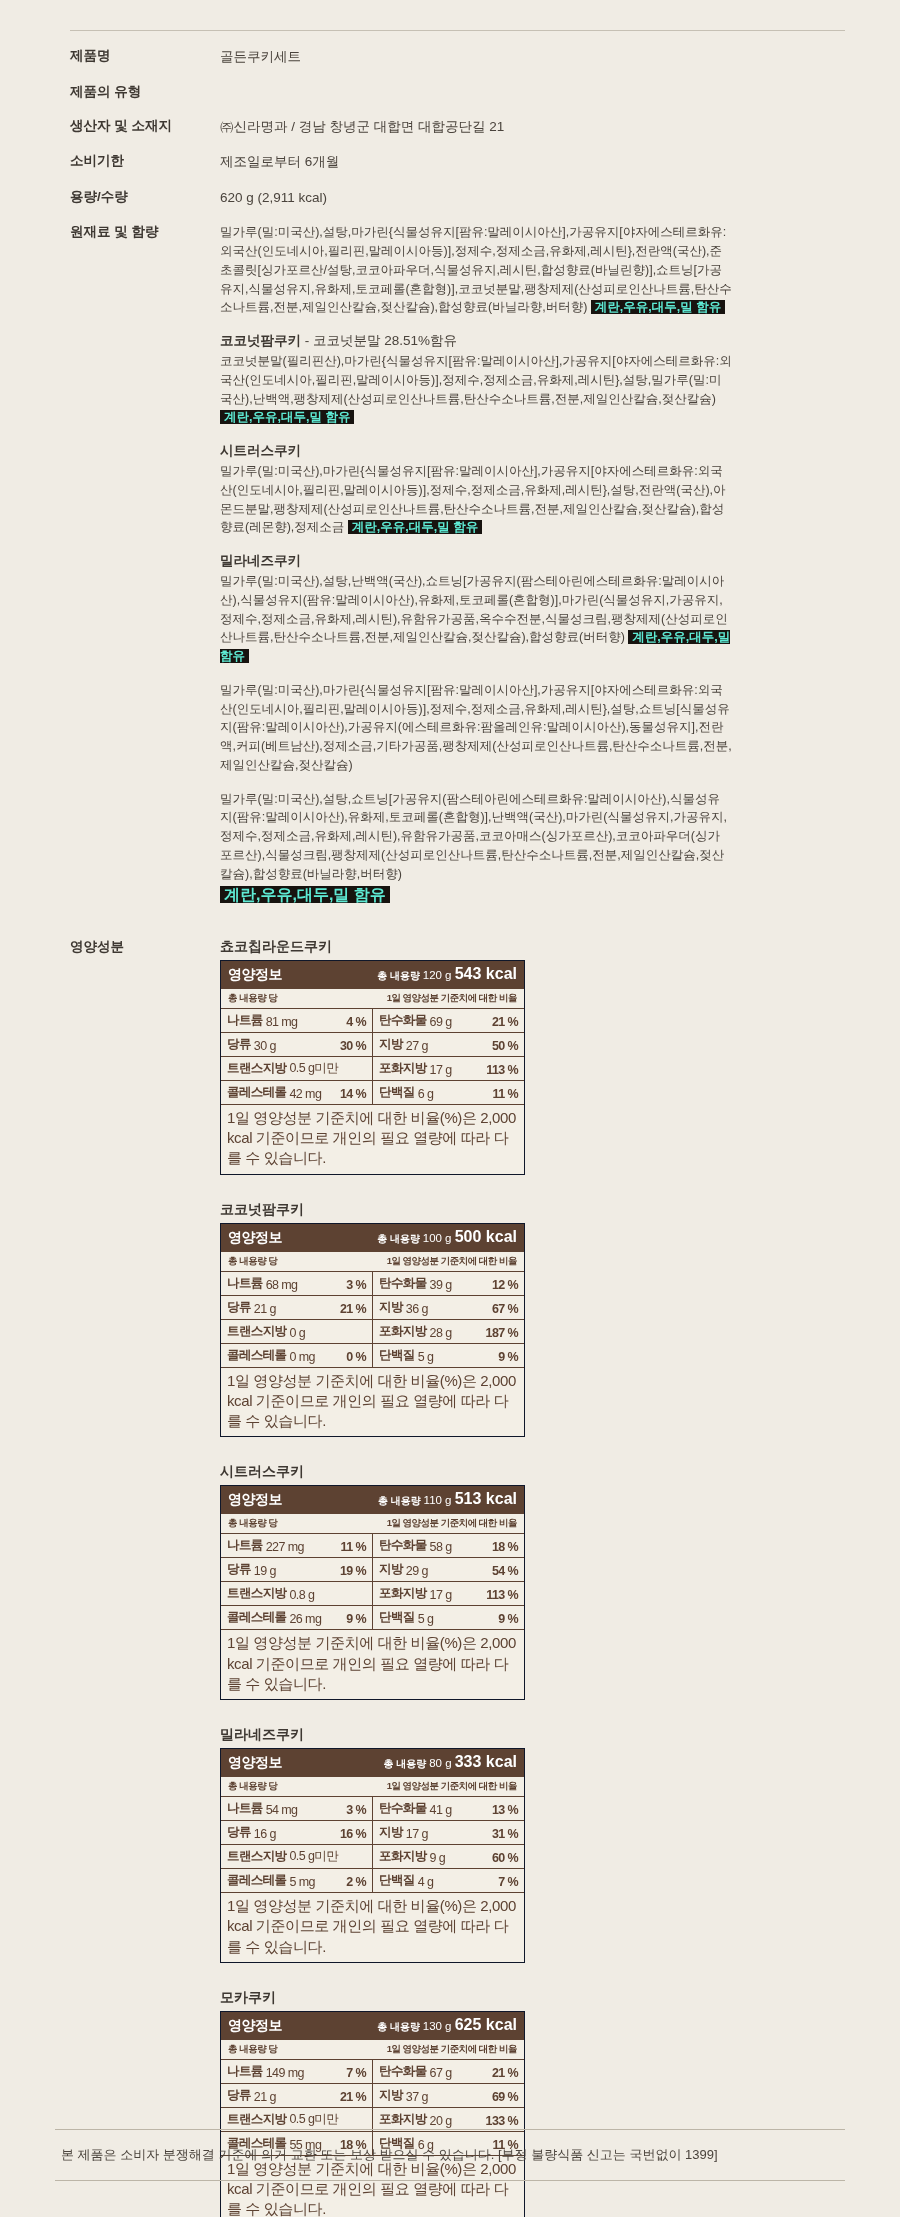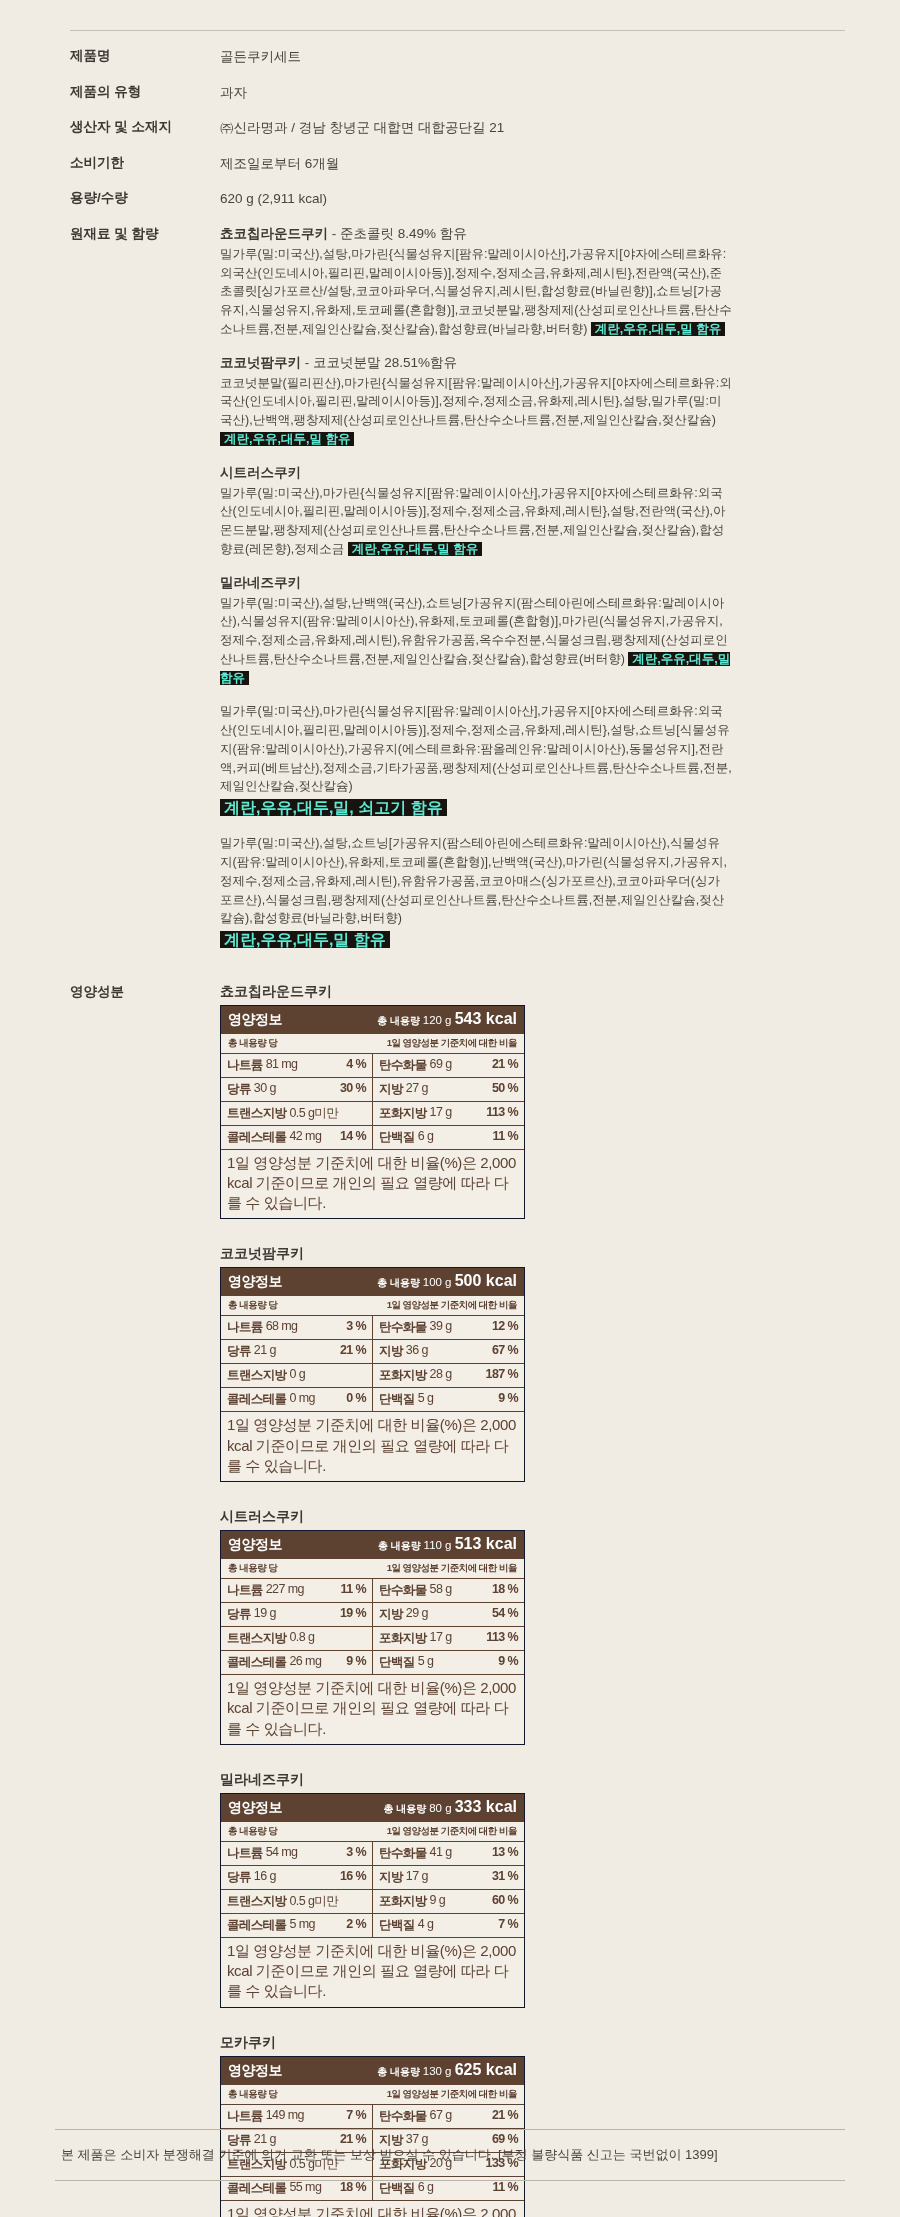--- a/index.html
+++ b/index.html
@@ -30,21 +30,21 @@
   .ntable{border:1px solid #0f172a;background:#f3efe6;color:#5d4232;}
   .nhead{display:flex;justify-content:space-between;align-items:baseline;background:#5d4232;color:#ffffff;padding:4px 7px 5px;}
   .nh-label{font-weight:bold;font-size:14px;letter-spacing:-0.5px;}
   .nh-serving{white-space:nowrap;}
   .nh-sv-prefix{font-size:10px;font-weight:bold;}
   .nh-sv-amount{font-size:11.5px;}
   .nh-kcal{font-size:16px;font-weight:bold;}
   .ncols{display:flex;justify-content:space-between;font-size:9.5px;font-weight:bold;padding:3px 7px;border-bottom:1px solid #5d4232;letter-spacing:-0.5px;gap:20px;}
   .nrow{display:flex;border-bottom:1px solid #5d4232;font-size:12.5px;}
   .nrow:last-of-type{border-bottom:1px solid #5d4232;}
-  .ncell{flex:1;display:flex;align-items:flex-start;padding:3px 6px;white-space:nowrap;overflow:hidden;letter-spacing:-0.6px;}
+  .ncell{flex:1;display:flex;align-items:flex-end;padding:3px 6px;white-space:nowrap;overflow:hidden;letter-spacing:-0.6px;}
   .ncell.right{border-left:1px solid #5d4232;}
   .nname{font-weight:bold;margin-right:3px;}
   .nval{}
   .npct{margin-left:auto;padding-left:5px;font-weight:bold;}
   .nfoot{font-size:15px;font-weight:normal;line-height:1.35;padding:3px 6px 5px;letter-spacing:-0.4px;}
   
   .footer{
     position:absolute;left:55px;right:55px;bottom:36px;
     border-top:1px solid #bcb5a7;border-bottom:1px solid #bcb5a7;
     padding:16px 6px;font-size:13px;color:#4a433c;
@@ -56,57 +56,54 @@
 <div class="page">
   <div class="inner">
     <div class="topline"></div>
 
     <div class="frow">
       <div class="flabel">제품명</div>
       <div class="fvalue">골든쿠키세트</div>
     </div>
     <div class="frow">
       <div class="flabel">제품의 유형</div>
-      <div class="fvalue">과자</div>
     </div>
     <div class="frow">
       <div class="flabel">생산자 및 소재지</div>
       <div class="fvalue">㈜신라명과 / 경남 창녕군 대합면 대합공단길 21</div>
     </div>
     <div class="frow">
       <div class="flabel">소비기한</div>
       <div class="fvalue">제조일로부터 6개월</div>
     </div>
     <div class="frow">
       <div class="flabel">용량/수량</div>
       <div class="fvalue">620 g  (2,911 kcal)</div>
     </div>
 
     <div class="frow">
       <div class="flabel">원재료 및 함량</div>
       <div class="ing-blocks">
           <div class="ing-block">
-            <div class="ing-head"><span class="ing-name">쵸코칩라운드쿠키</span><span class="ing-claim"> - 준초콜릿 8.49% 함유</span></div>
             <div class="ing-body"><span>밀가루(밀:미국산),설탕,마가린{식물성유지[팜유:말레이시아산],가공유지[야자에스테르화유:외국산(인도네시아,필리핀,말레이시아등)],정제수,정제소금,유화제,레시틴},전란액(국산),준초콜릿[싱가포르산/설탕,코코아파우더,식물성유지,레시틴,합성향료(바닐린향)],쇼트닝[가공유지,식물성유지,유화제,토코페롤(혼합형)],코코넛분말,팽창제제(산성피로인산나트륨,탄산수소나트륨,전분,제일인산칼슘,젖산칼슘),합성향료(바닐라향,버터향)</span> <span class="allergen">계란,우유,대두,밀 함유</span></div>
           </div>
           <div class="ing-block">
             <div class="ing-head"><span class="ing-name">코코넛팜쿠키</span><span class="ing-claim"> - 코코넛분말 28.51%함유</span></div>
             <div class="ing-body"><span>코코넛분말(필리핀산),마가린{식물성유지[팜유:말레이시아산],가공유지[야자에스테르화유:외국산(인도네시아,필리핀,말레이시아등)],정제수,정제소금,유화제,레시틴},설탕,밀가루(밀:미국산),난백액,팽창제제(산성피로인산나트륨,탄산수소나트륨,전분,제일인산칼슘,젖산칼슘)</span> <span class="allergen">계란,우유,대두,밀 함유</span></div>
           </div>
           <div class="ing-block">
             <div class="ing-head"><span class="ing-name">시트러스쿠키</span></div>
             <div class="ing-body"><span>밀가루(밀:미국산),마가린{식물성유지[팜유:말레이시아산],가공유지[야자에스테르화유:외국산(인도네시아,필리핀,말레이시아등)],정제수,정제소금,유화제,레시틴},설탕,전란액(국산),아몬드분말,팽창제제(산성피로인산나트륨,탄산수소나트륨,전분,제일인산칼슘,젖산칼슘),합성향료(레몬향),정제소금</span> <span class="allergen">계란,우유,대두,밀 함유</span></div>
           </div>
           <div class="ing-block">
             <div class="ing-head"><span class="ing-name">밀라네즈쿠키</span></div>
             <div class="ing-body"><span>밀가루(밀:미국산),설탕,난백액(국산),쇼트닝[가공유지(팜스테아린에스테르화유:말레이시아산),식물성유지(팜유:말레이시아산),유화제,토코페롤(혼합형)],마가린(식물성유지,가공유지,정제수,정제소금,유화제,레시틴),유함유가공품,옥수수전분,식물성크림,팽창제제(산성피로인산나트륨,탄산수소나트륨,전분,제일인산칼슘,젖산칼슘),합성향료(버터향)</span> <span class="allergen">계란,우유,대두,밀 함유</span></div>
           </div>
           <div class="ing-block">
             <div class="ing-body"><span>밀가루(밀:미국산),마가린{식물성유지[팜유:말레이시아산],가공유지[야자에스테르화유:외국산(인도네시아,필리핀,말레이시아등)],정제수,정제소금,유화제,레시틴},설탕,쇼트닝[식물성유지(팜유:말레이시아산),가공유지(에스테르화유:팜올레인유:말레이시아산),동물성유지],전란액,커피(베트남산),정제소금,기타가공품,팽창제제(산성피로인산나트륨,탄산수소나트륨,전분,제일인산칼슘,젖산칼슘)</span></div>
-            <div class="allergen-line"><span class="allergen">계란,우유,대두,밀, 쇠고기 함유</span></div>
           </div>
           <div class="ing-block">
             <div class="ing-body"><span>밀가루(밀:미국산),설탕,쇼트닝[가공유지(팜스테아린에스테르화유:말레이시아산),식물성유지(팜유:말레이시아산),유화제,토코페롤(혼합형)],난백액(국산),마가린(식물성유지,가공유지,정제수,정제소금,유화제,레시틴),유함유가공품,코코아매스(싱가포르산),코코아파우더(싱가포르산),식물성크림,팽창제제(산성피로인산나트륨,탄산수소나트륨,전분,제일인산칼슘,젖산칼슘),합성향료(바닐라향,버터향)</span></div>
             <div class="allergen-line"><span class="allergen">계란,우유,대두,밀 함유</span></div>
           </div>
         </div>
     </div>
 
     <div class="frow">
       <div class="flabel">영양성분</div>

